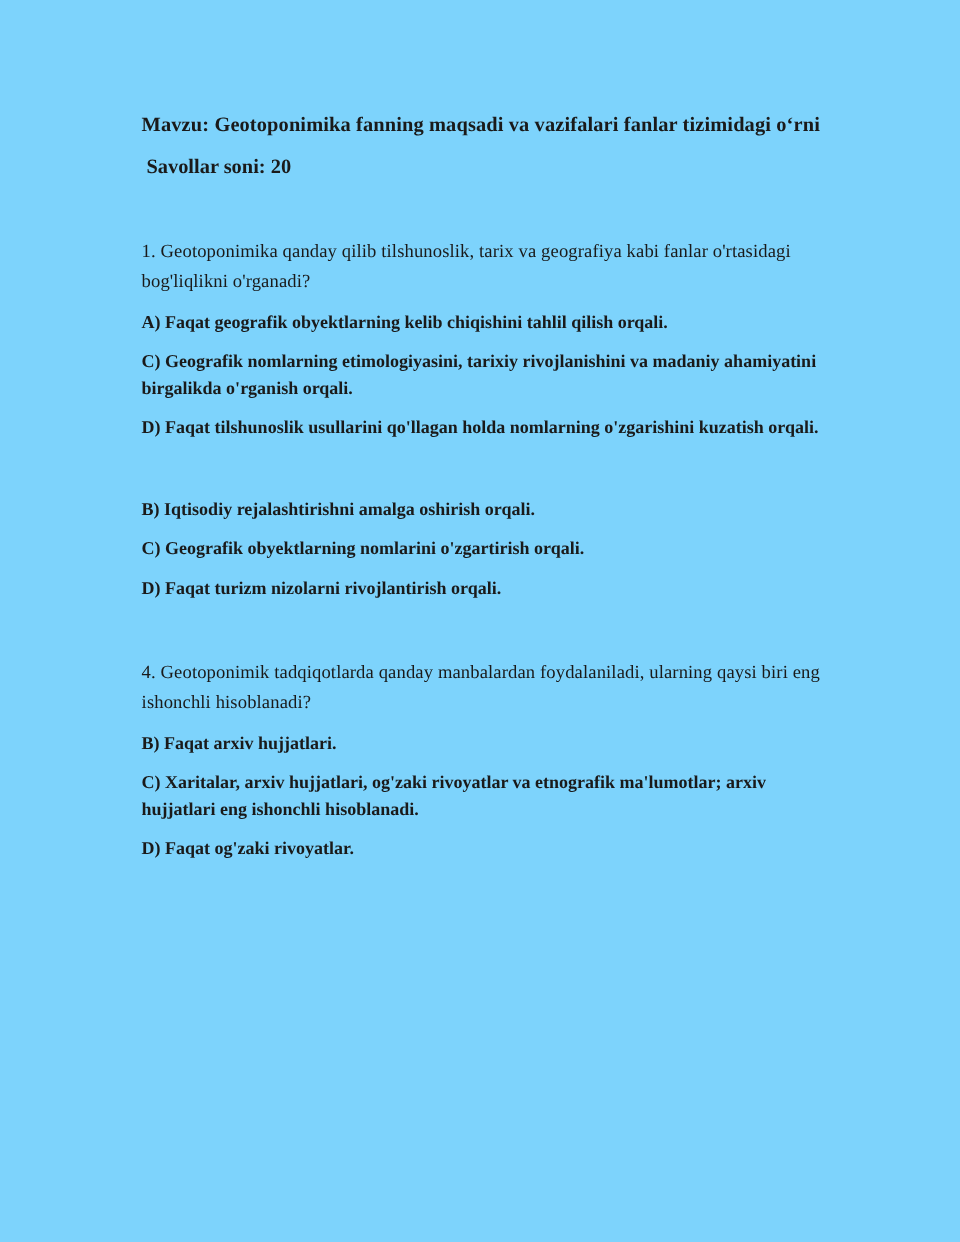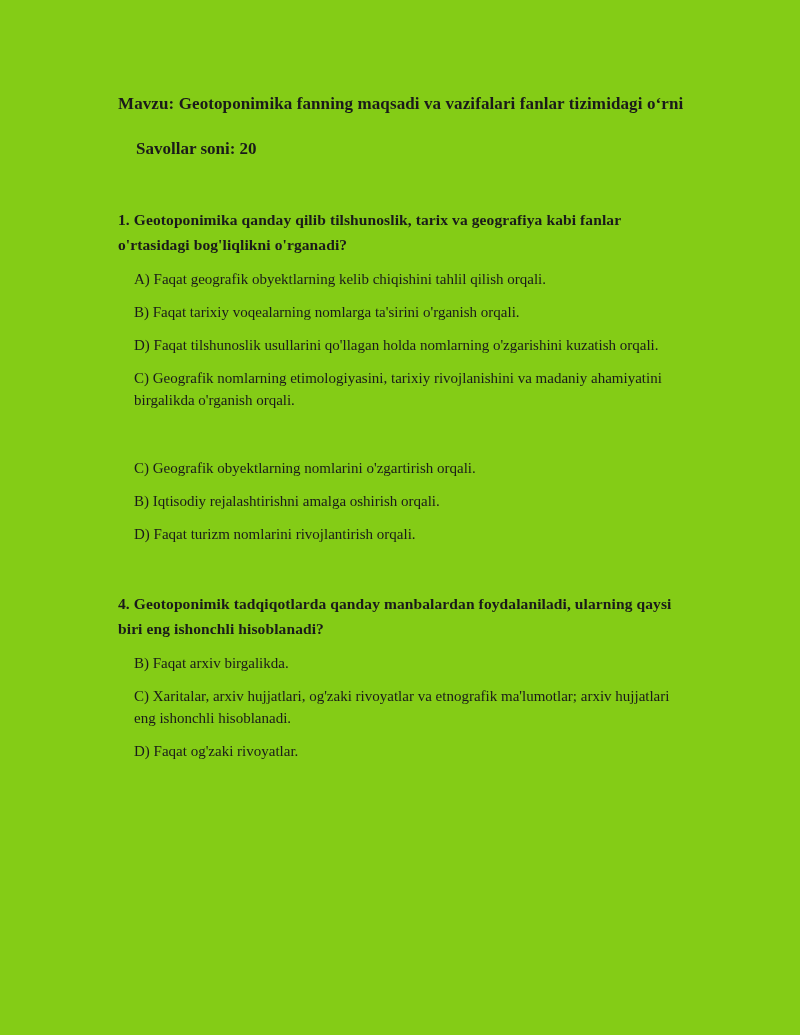--- a/index.html
+++ b/index.html
@@ -5,80 +5,79 @@
   html, body {
     margin: 0;
     padding: 0;
     background: #ffffff;
   }
   .page {
     position: relative;
     width: 800px;
     height: 1035px;
     box-sizing: border-box;
-    background: #84cc16;
+    background: #7dd3fc;
     padding: 90px 115px 0 118px;
     overflow: hidden;
     font-family: "Liberation Serif", "DejaVu Serif", serif;
     color: #1a1a1a;
   }
   .doc-title {
     font-size: 17px;
     font-weight: 700;
     line-height: 28px;
     margin: 0 0 8px 0;
     letter-spacing: 0.1px;
   }
   .q-count {
     font-size: 17px;
     font-weight: 700;
     line-height: 25px;
-    margin: 18px;
+    margin: 4px;
   }
   .question {
     margin-top: 46px;
   }
   .q-heading {
     font-size: 15.5px;
-    font-weight: 700;
+    font-weight: 400;
     line-height: 25px;
     margin: 0;
     letter-spacing: 0.1px;
   }
   .option {
     font-size: 15px;
-    font-weight: 400;
+    font-weight: 700;
     line-height: 22px;
-    margin: 11px 0 0 16px;
+    margin: 11px 0 0 0;
   }
 </style>
 </head>
 <body>
 
 <div class="page">
   <h1 class="doc-title">Mavzu: Geotoponimika fanning maqsadi va vazifalari fanlar tizimidagi oʻrni</h1>
   <p class="q-count">Savollar soni: 20</p>
   <div id="questions-container">
   <section class="question">
     <h2 class="q-heading">1. Geotoponimika qanday qilib tilshunoslik, tarix va geografiya kabi fanlar o'rtasidagi bog'liqlikni o'rganadi?</h2>
 
   <p class="option">A) Faqat geografik obyektlarning kelib chiqishini tahlil qilish orqali.</p>
-        <p class="option">B) Faqat tarixiy voqealarning nomlarga ta'sirini o'rganish orqali.</p>
+        <p class="option">C) Geografik nomlarning etimologiyasini, tarixiy rivojlanishini va madaniy ahamiyatini birgalikda o'rganish orqali.</p>
         <p class="option">D) Faqat tilshunoslik usullarini qo'llagan holda nomlarning o'zgarishini kuzatish orqali.</p>
-        <p class="option">C) Geografik nomlarning etimologiyasini, tarixiy rivojlanishini va madaniy ahamiyatini birgalikda o'rganish orqali.</p>
       </section>
 
   <section class="question">
 
+        <p class="option">B) Iqtisodiy rejalashtirishni amalga oshirish orqali.</p>
         <p class="option">C) Geografik obyektlarning nomlarini o'zgartirish orqali.</p>
-        <p class="option">B) Iqtisodiy rejalashtirishni amalga oshirish orqali.</p>
-        <p class="option">D) Faqat turizm nomlarini rivojlantirish orqali.</p>
+        <p class="option">D) Faqat turizm nizolarni rivojlantirish orqali.</p>
       </section>
 
   <section class="question">
     <h2 class="q-heading">4. Geotoponimik tadqiqotlarda qanday manbalardan foydalaniladi, ularning qaysi biri eng ishonchli hisoblanadi?</h2>
 
-        <p class="option">B) Faqat arxiv birgalikda.</p>
+        <p class="option">B) Faqat arxiv hujjatlari.</p>
         <p class="option">C) Xaritalar, arxiv hujjatlari, og'zaki rivoyatlar va etnografik ma'lumotlar; arxiv hujjatlari eng ishonchli hisoblanadi.</p>
         <p class="option">D) Faqat og'zaki rivoyatlar.</p>
       </section>
 </div>
 </div>
 
 </body></html>

